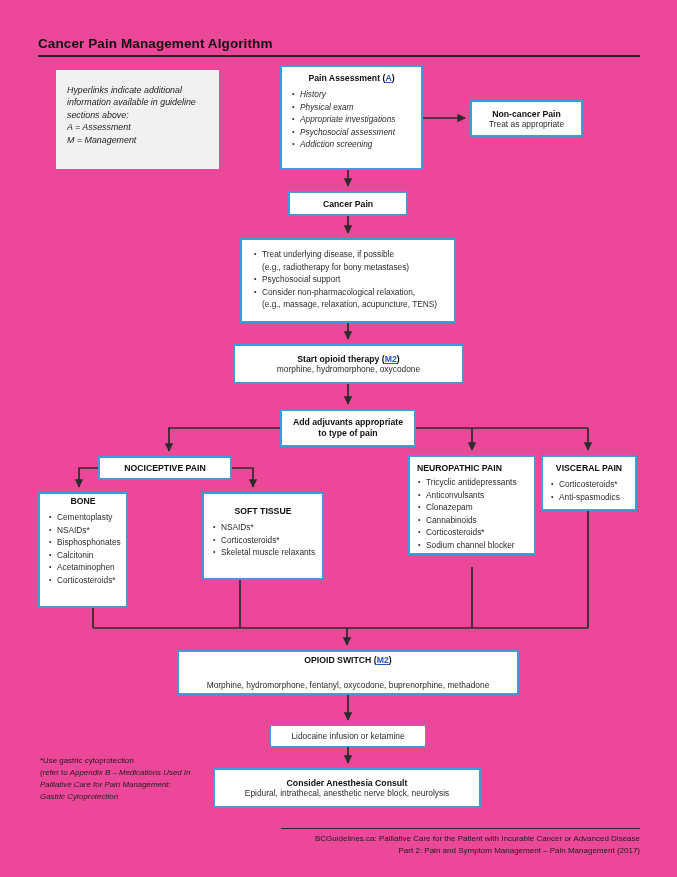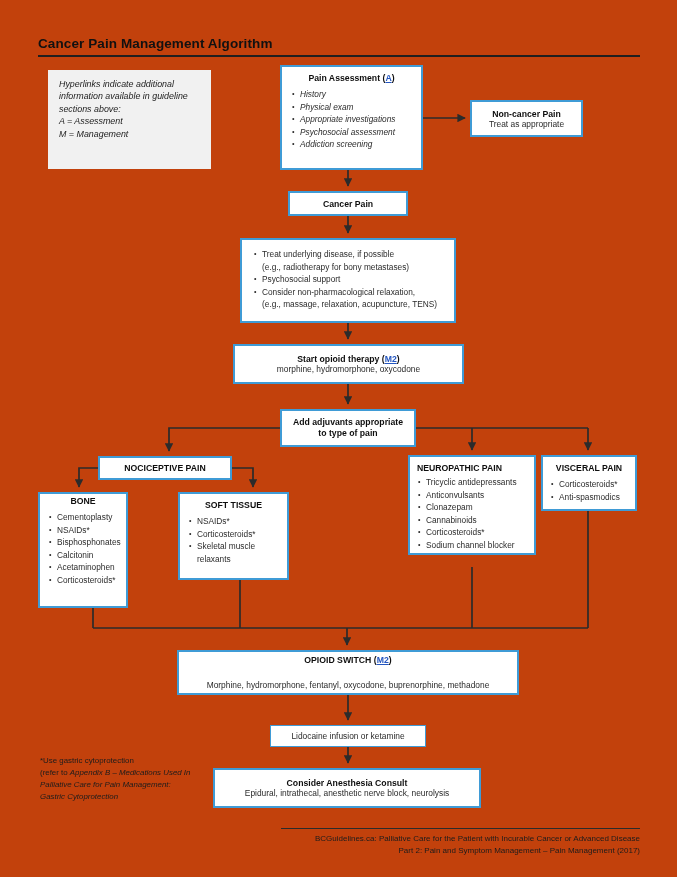--- a/index.html
+++ b/index.html
@@ -2,31 +2,31 @@
 <html><head>
 <meta charset="utf-8">
 <style>
   html,body { margin:0; padding:0; background:#ffffff; }
   body {
     width:677px; height:877px;
     font-family:"Liberation Sans", sans-serif;
     color:#1a1a1a;
     -webkit-font-smoothing:antialiased;
   }
-  .canvas { position:relative; width:677px; height:877px; overflow:hidden; background:#c2410c; }
+  .canvas { position:relative; width:677px; height:877px; overflow:hidden; background:#ec4899; }
 
   .page-title {
     position:absolute; left:38px; top:36px;
     font-size:13.5px; font-weight:bold; color:#111; letter-spacing:0.1px;
   }
   .title-rule { position:absolute; left:38px; top:55px; width:602px; height:2px; background:#1f1f1f; }
 
   .note {
-    position:absolute; left:48px; top:70px; width:163px; height:99px;
-    background:#f1f1f1; box-sizing:border-box; padding:8px 8px 0 11px;
+    position:absolute; left:56px; top:70px; width:163px; height:99px;
+    background:#f1f1f1; box-sizing:border-box; padding:14px 8px 0 11px;
     font-style:italic; font-size:8.9px; line-height:12.4px; color:#1c1c1c;
   }
 
   .node {
     position:absolute; background:#fff;
     border:2px solid #3f9bd6; box-sizing:border-box;
   }
   .thin { border-width:1.5px; }
 
   .box-title { font-weight:bold; font-size:8.7px; color:#0e0e0e; text-align:center; }
@@ -158,21 +158,21 @@
     <ul class="bullets" style="margin:5px 2px 0 8px;">
       <li>Cementoplasty</li>
       <li>NSAIDs*</li>
       <li>Bisphosphonates</li>
       <li>Calcitonin</li>
       <li>Acetaminophen</li>
       <li>Corticosteroids*</li>
     </ul>
   </div>
 
-  <div class="node" style="left:178px; top:492px; width:111px; height:88px; padding-top:6px;">
+  <div class="node" style="left:202px; top:492px; width:122px; height:88px; padding-top:12px;">
     <div class="box-title">SOFT TISSUE</div>
     <ul class="bullets" style="margin:5px 2px 0 8px;">
       <li>NSAIDs*</li>
       <li>Corticosteroids*</li>
       <li>Skeletal muscle relaxants</li>
     </ul>
   </div>
 
   <div class="node" style="left:408px; top:455px; width:128px; height:100px; padding-top:6px;">
     <div class="box-title" style="text-align:left; padding-left:7px;">NEUROPATHIC PAIN</div>

